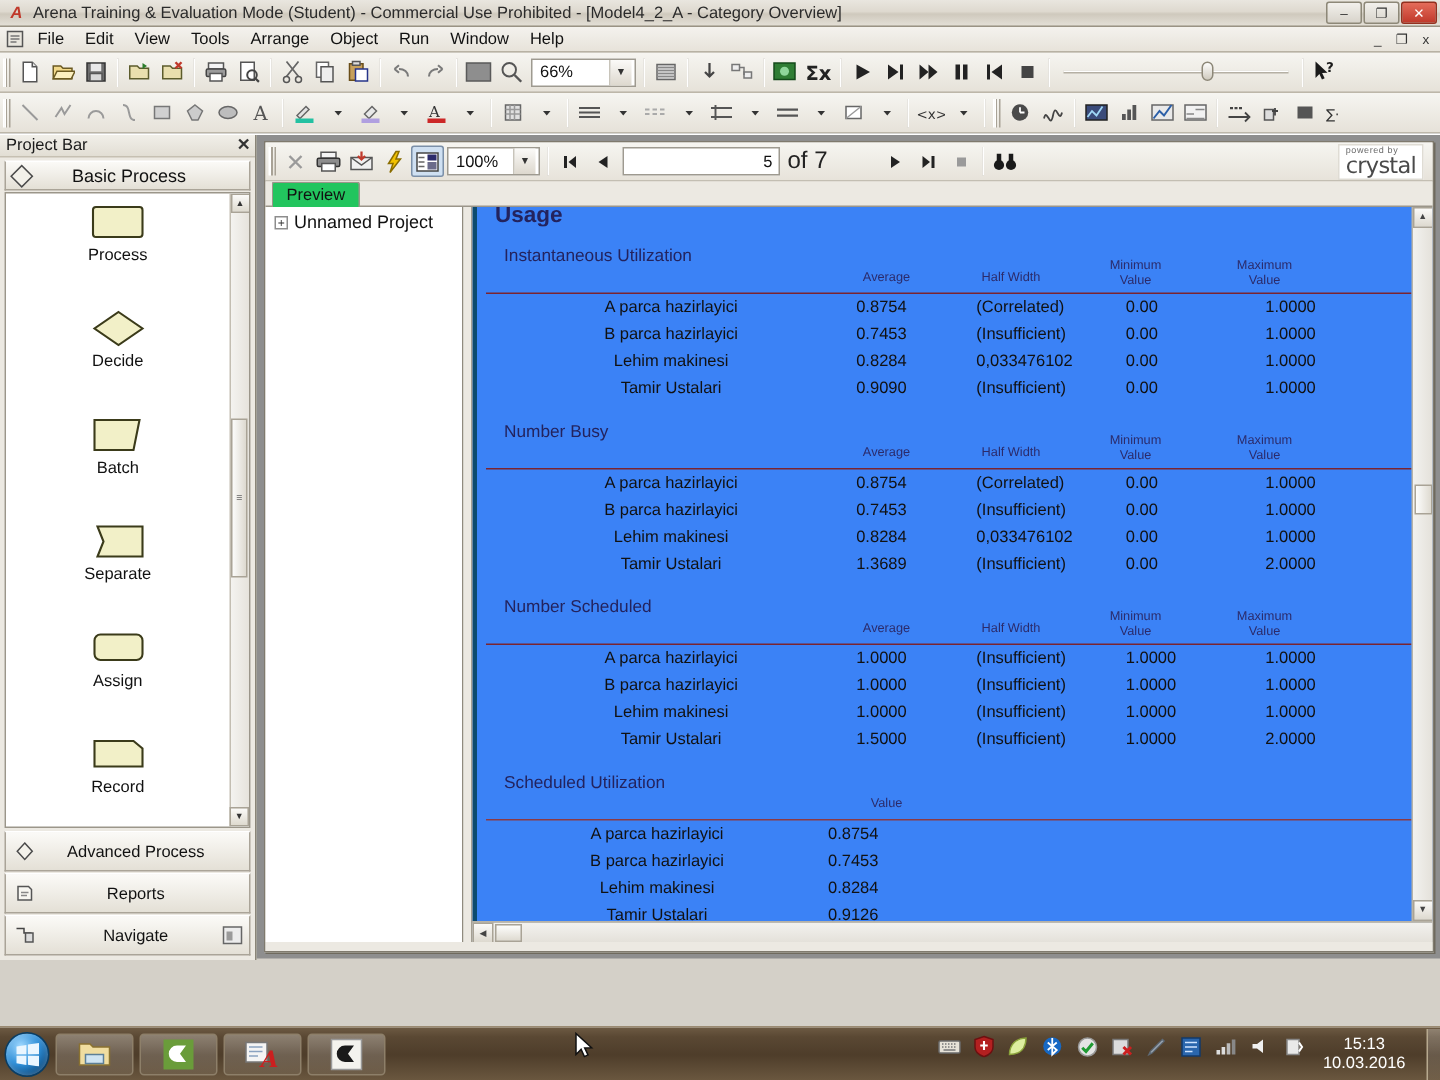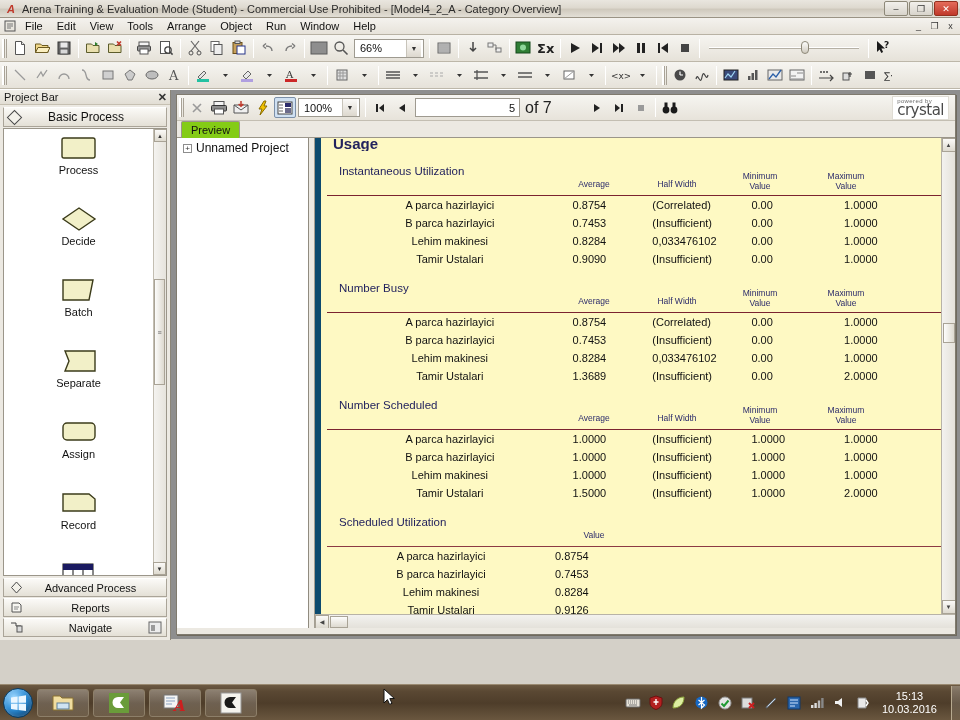--- a/index.html
+++ b/index.html
@@ -122,21 +122,21 @@
     width:13px;background:linear-gradient(to right,#f4f3f0,#e6e3dc);
     border-left:1px solid #c3beb2;display:flex;flex-direction:column;align-items:center;
   }
   .pb-arrow{width:13px;height:13px;background:linear-gradient(to bottom,#fbfaf8,#dedacf);
     border:1px solid #a9a396;display:flex;align-items:center;justify-content:center;font-size:6px;color:#333;}
   .pb-thumb{position:absolute;right:1px;top:150px;width:11px;height:106px;
     background:linear-gradient(to right,#fcfcfb,#ddd9cf);border:1px solid #a9a396;
     display:flex;align-items:center;justify-content:center;font-size:7px;color:#666;}
   .pb-foot{display:flex;flex-direction:column;margin:1px 3px 3px 3px;}
   .pb-footrow{
-    height:19px;background:linear-gradient(to bottom,#fbfaf7,#e4e0d6);
+    height:27px;background:linear-gradient(to bottom,#fbfaf7,#e4e0d6);
     border:1px solid #aaa498;border-top:1px solid #fff;margin-top:1px;
     display:flex;align-items:center;position:relative;
   }
   .pb-footrow .ic{width:18px;display:flex;align-items:center;justify-content:center;margin-left:3px;}
   .pb-footrow .lbl{flex:1;text-align:center;font-size:11px;color:#111;padding-right:10px;}
   .pb-footrow .rgt{position:absolute;right:4px;display:flex;align-items:center;}
 
   
   .reportwin{
     margin:4px 4px 4px 5px;flex:1;background:#ece9e2;
@@ -164,37 +164,37 @@
   .tabstrip{
     height:17px;display:flex;align-items:flex-end;padding-left:4px;
     background:#ece9e2;border-bottom:1px solid #9b968a;
   }
   .tab{
     height:16px;padding:0 9px;font-size:11px;color:#111;
     background:linear-gradient(to bottom,#fbfaf7,#ebe8e0);
     border:1px solid #9b968a;border-bottom:none;
     display:flex;align-items:center;border-radius:2px 2px 0 0;
   }
-  .tab.active{background:#84cc16;position:relative;top:1px;height:17px;}
+  .tab.active{background:#22c55e;position:relative;top:1px;height:17px;}
 
   .leftpane{
     width:132px;background:#fff;border-right:1px solid #908b7f;
     display:flex;flex-direction:column;
   }
   .treeitem{display:flex;align-items:center;gap:4px;padding:3px 0 0 6px;font-size:12px;color:#111;}
   .plusbox{
     width:9px;height:9px;border:1px solid #8d8d8d;background:#fff;
     display:flex;align-items:center;justify-content:center;font-size:8px;line-height:7px;color:#333;
   }
   .lp-split{width:6px;background:#ece9e2;border-right:1px solid #a49f93;}
 
   .rightpane{flex:1;background:#8e8e8e;display:flex;flex-direction:column;overflow:hidden;position:relative;}
   .paper{
-    flex:1;background:#fef9c3;margin:0 0 0 0;overflow:hidden;position:relative;
-    border-left:6px solid #0c4a6e;
+    flex:1;background:#3b82f6;margin:0 0 0 0;overflow:hidden;position:relative;
+    border-left:3px solid #0c4a6e;
   }
   .paperinner{padding:0 14px 0 6px;}
 
   
   .rpt-title{
     font-size:15px;font-weight:bold;color:#23235e;
     margin:0 0 0 6px;padding-top:0px;height:16px;overflow:hidden;
     font-family:"Liberation Sans",sans-serif;
   }
   .section{margin-top:14px;}
@@ -241,21 +241,21 @@
     width:30px;height:30px;border-radius:50%;margin-left:3px;
     background:radial-gradient(circle at 35% 30%, #9fd8ff 0%, #2f8fd8 45%, #0b4e86 75%, #05294a 100%);
     border:1px solid #0a3d63;display:flex;align-items:center;justify-content:center;
     box-shadow:0 0 4px rgba(255,255,255,.35) inset;
   }
   .tbitem{
     width:52px;height:28px;margin-left:4px;border:1px solid #8d7f69;border-radius:3px;
     background:linear-gradient(to bottom,rgba(255,255,255,.30),rgba(255,255,255,.07));
     display:flex;align-items:center;justify-content:center;
   }
-  .tray{margin-left:auto;display:flex;align-items:center;gap:7px;padding-right:6px;}
+  .tray{margin-left:auto;display:flex;gap:7px;padding-right:6px;}
   .trayicon{width:16px;height:16px;display:flex;align-items:center;justify-content:center;}
   .clock{color:#fff;font-size:11px;text-align:center;line-height:13px;margin-left:4px;padding-right:8px;}
   .showdesk{width:9px;height:34px;border-left:1px solid #b7a98f;
     background:linear-gradient(to bottom,rgba(255,255,255,.25),rgba(255,255,255,.05));}
 </style>
 </head>
 <body>
 
 <div class="titlebar">
   <span class="appicon">A</span>

